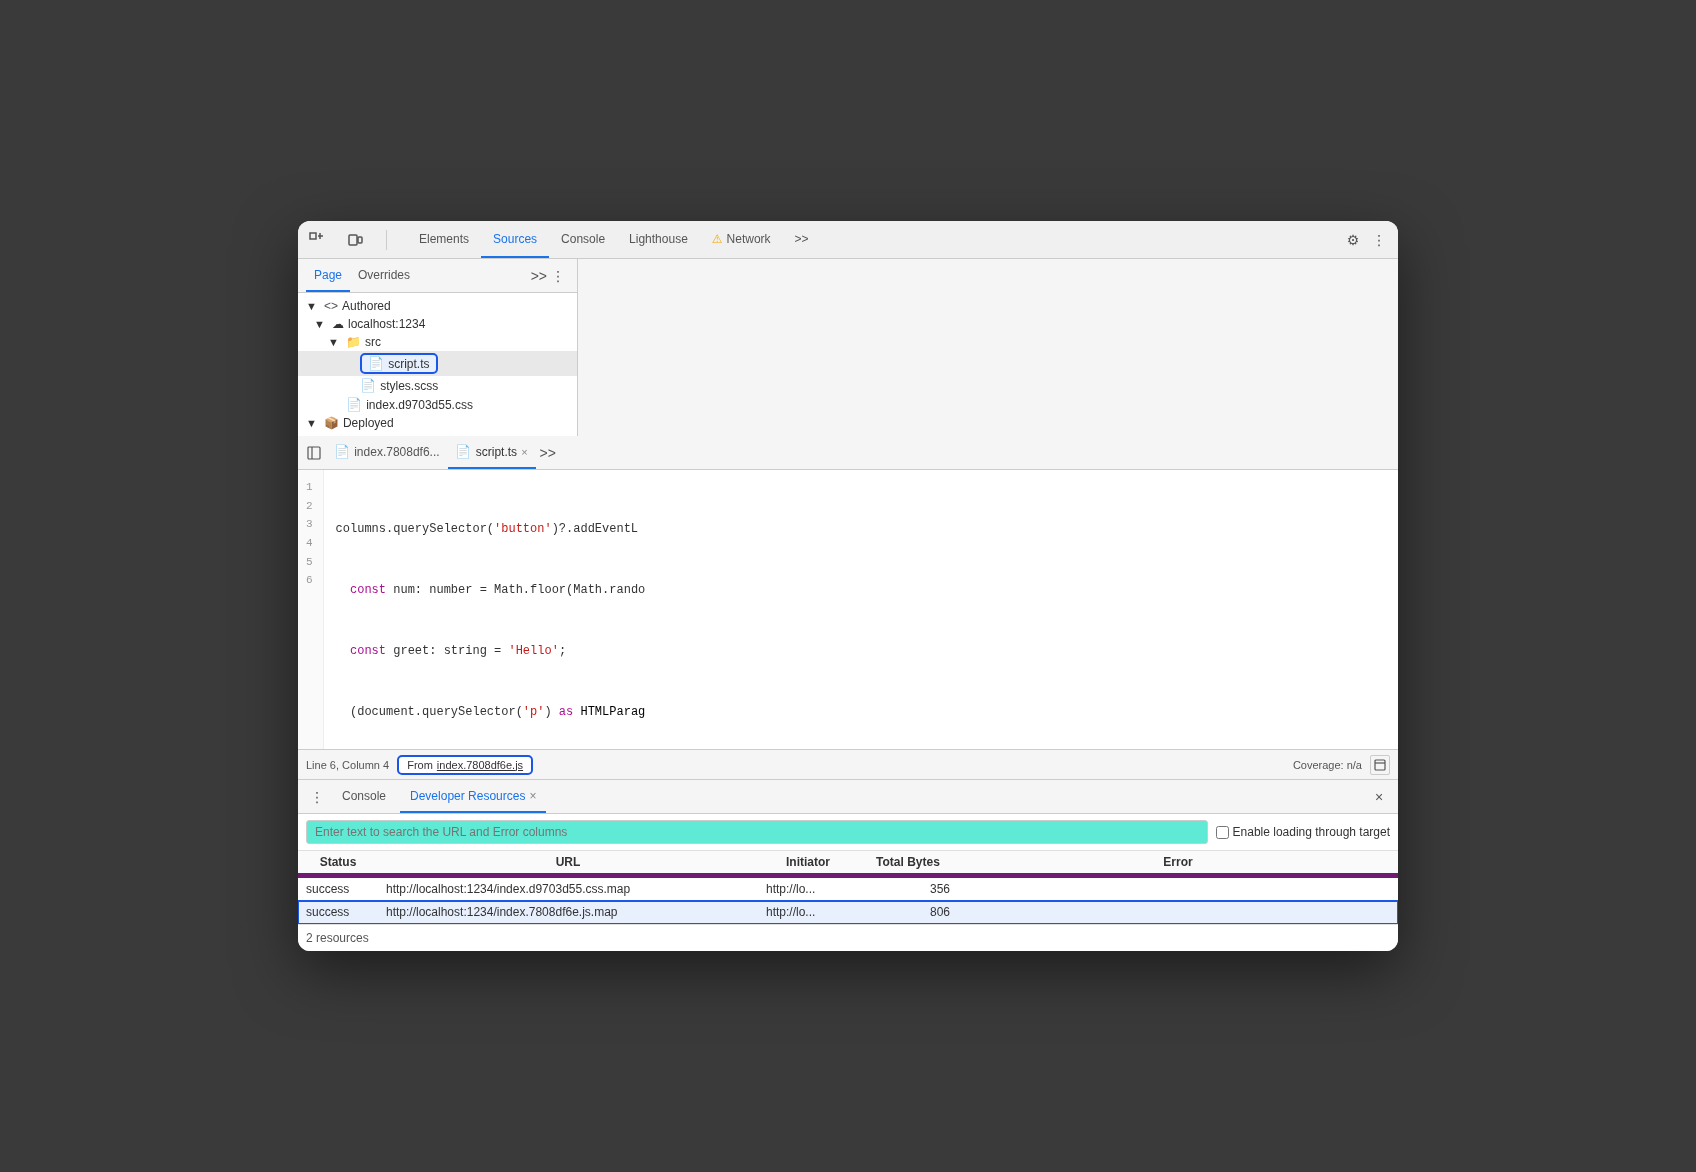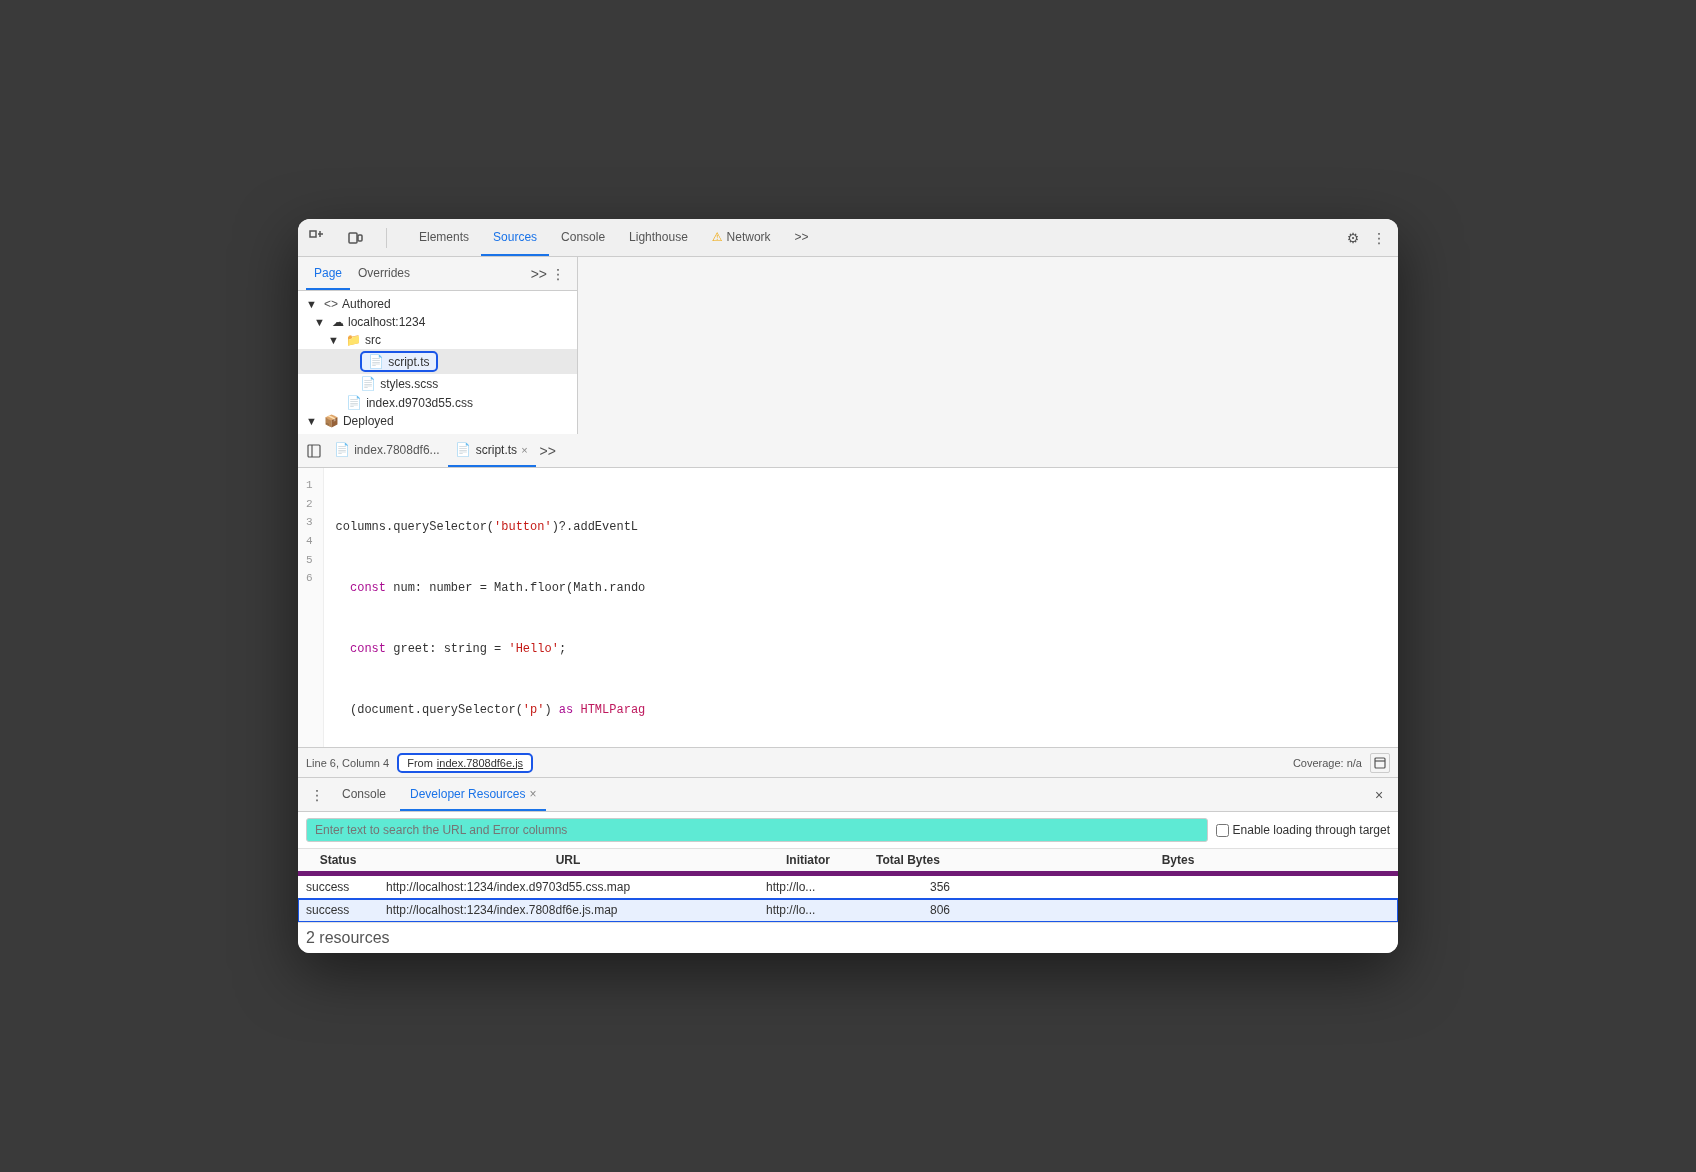--- a/index.html
+++ b/index.html
@@ -265,21 +265,21 @@
       overflow: auto;
       line-height: 1.7;
       white-space: pre;
     }
     .code-line { display: block; }
     
     .c-default { color: #333; }
     .c-string { color: #c41a16; }
     .c-keyword { color: #aa0d91; }
     .c-type { color: #333; }
-    .c-class { color: #be185d; margin-top: 16px; }
+    .c-class { color: #000000; margin-top: 16px; }
     
     .status-bar {
       height: 30px;
       border-top: 1px solid #ccc;
       display: flex;
       align-items: center;
       padding: 0 8px;
       font-size: 11px;
       color: #555;
       background: #f5f5f5;
@@ -393,21 +393,21 @@
       border-bottom: 5px solid #701a75;
       background: #fafafa;
     }
     .data-table td {
       padding: 4px 8px;
       color: #333;
       border-bottom: 1px solid #f0f0f0;
     }
     .resources-count {
       padding: 6px 8px;
-      font-size: 16px;
+      font-size: 12px;
       color: #555;
       border-top: 1px solid #e0e0e0;
     }
     .col-status { width: 80px; }
     .col-url { width: 380px; }
     .col-initiator { width: 100px; }
     .col-bytes { width: 100px; text-align: right; }
     .col-error { }
     .td-bytes { text-align: right; }
   </style>
@@ -601,21 +601,21 @@
       </label>
     </div>
 
     <table class="data-table">
       <thead>
         <tr>
           <th class="col-status">Status</th>
           <th class="col-url">URL</th>
           <th class="col-initiator">Initiator</th>
           <th class="col-bytes">Total Bytes</th>
-          <th class="col-error">Bytes</th>
+          <th class="col-error">Error</th>
         </tr>
       </thead>
       <tbody>
         <tr>
           <td class="col-status">success</td>
           <td class="col-url">http://localhost:1234/index.d9703d55.css.map</td>
           <td class="col-initiator">http://lo...</td>
           <td class="col-bytes td-bytes">356</td>
           <td class="col-error"></td>
         </tr>

